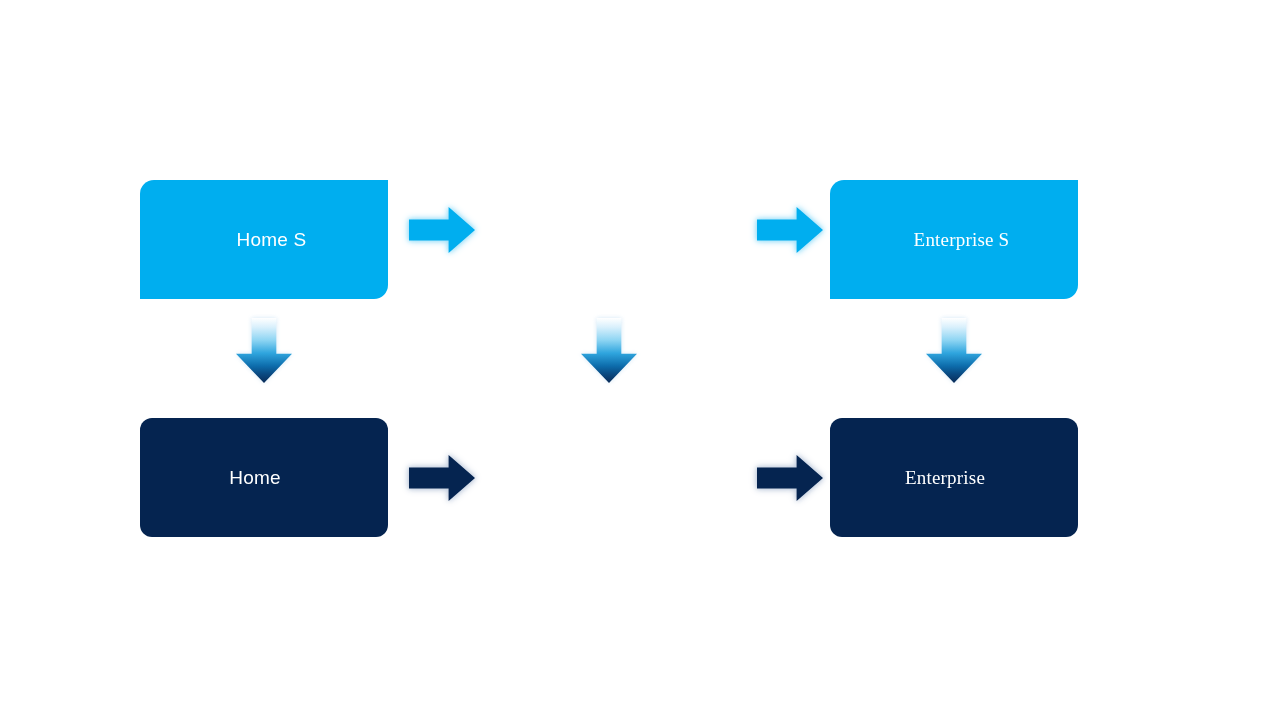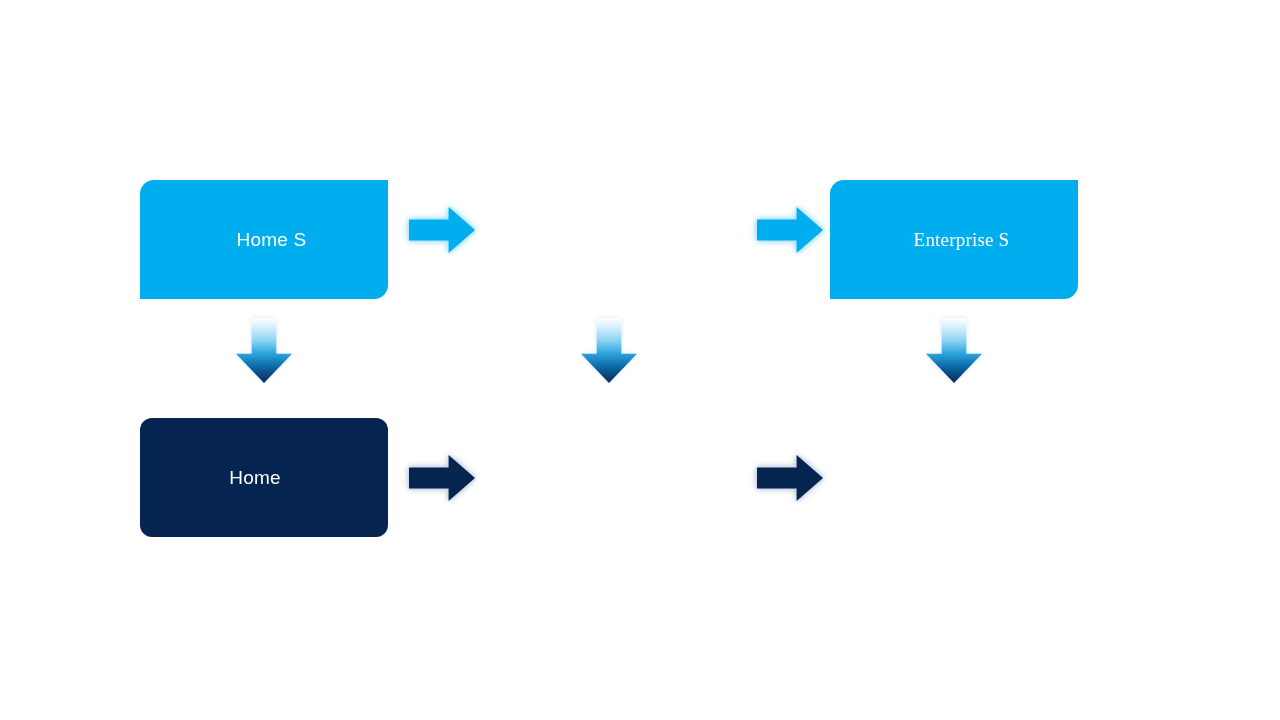--- a/index.html
+++ b/index.html
@@ -118,20 +118,23 @@
   <div class="v-arrow-wrap vcol-2">
     <div class="v-arrow"></div>
   </div>
   <div class="v-arrow-wrap vcol-3">
     <div class="v-arrow"></div>
   </div>
 
   <div class="box bottom-row col-1">
     <span class="label">Home</span>
   </div>
+  <div class="box bottom-row col-3">
+    <span class="label">Enterprise</span>
+  </div>
 
   <div class="h-arrow-wrap bottom-row gap-1">
     <div class="h-arrow"></div>
   </div>
   <div class="h-arrow-wrap bottom-row gap-2">
     <div class="h-arrow"></div>
   </div>
 
 </div>
 

